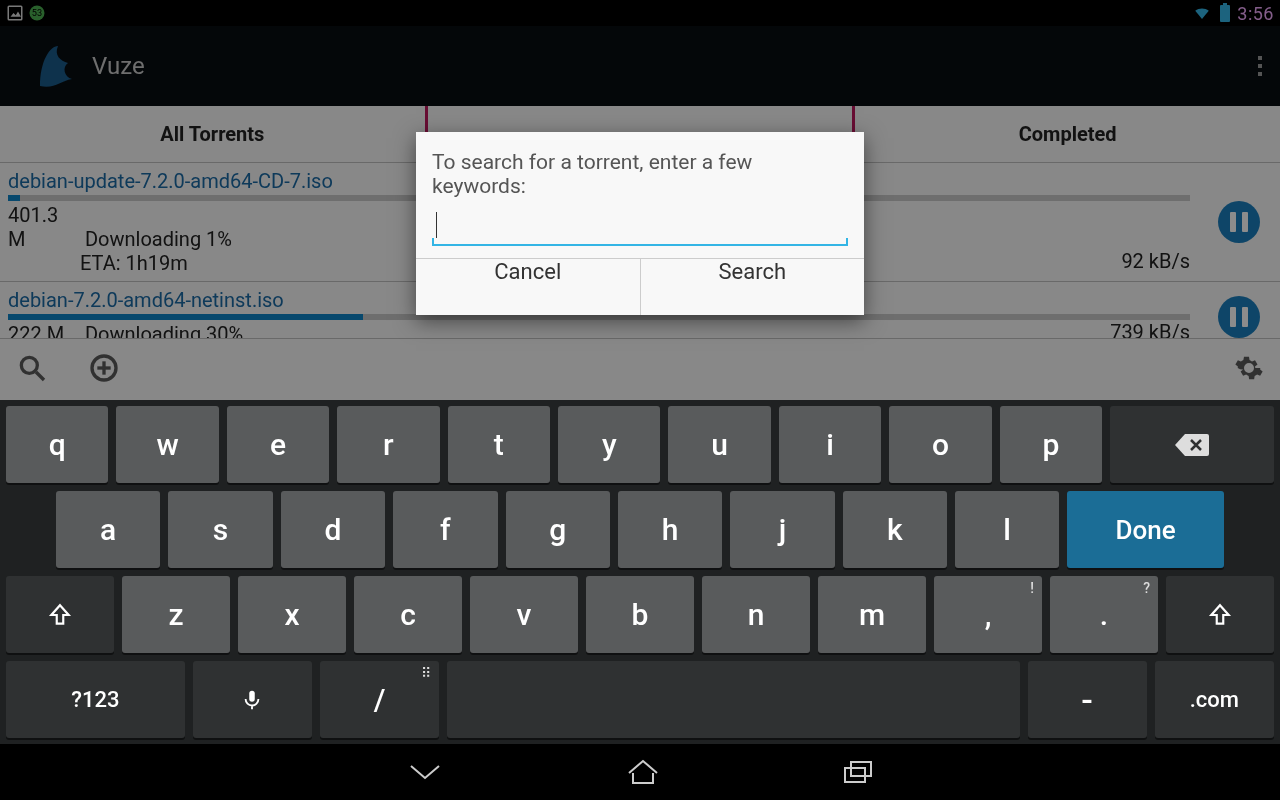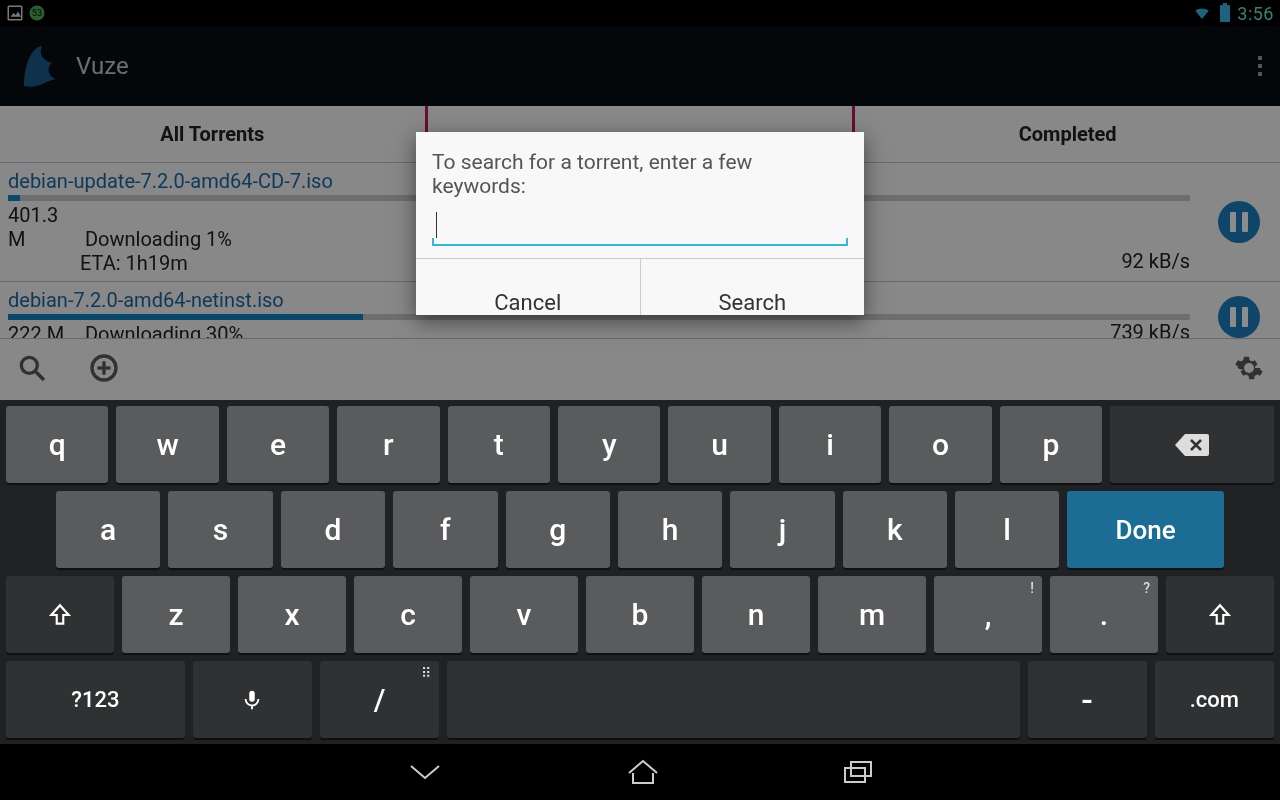--- a/index.html
+++ b/index.html
@@ -2,23 +2,23 @@
 <html><head>
 <meta charset="utf-8">
 <style>
   * { box-sizing: border-box; margin: 0; padding: 0; }
   html, body { width: 1280px; height: 800px; overflow: hidden; font-family: Roboto, "Helvetica Neue", Arial, sans-serif; background: #000; }
   .screen { position: relative; width: 1280px; height: 800px; background: #101518; }
   
   .status-bar { position: absolute; top: 0; left: 0; right: 0; height: 26px; background: #000; display: flex; align-items: center; padding: 0 6px; color: #b8b8b8; font-size: 15px; }
   .status-left { display: flex; gap: 3px; align-items: center; }
   .status-right { margin-left: auto; display: flex; gap: 6px; align-items: center; color: #33b5e5; }
-  .status-right .clock { color: #5eead4; font-size: 18px; letter-spacing: .5px; }
-  
-  .app-bar { position: absolute; top: 26px; left: 0; right: 0; height: 80px; background: #090e12; display: flex; align-items: center; color: #c8c8c8; font-size: 24px; padding-left: 14px; }
+  .status-right .clock { color: #f0abfc; font-size: 18px; letter-spacing: .5px; }
+  
+  .app-bar { position: absolute; top: 26px; left: 0; right: 0; height: 80px; background: #090e12; display: flex; align-items: center; color: #c8c8c8; font-size: 24px; padding-left: 30px; }
   .app-icon svg { width: 50px; height: 50px; display: block; }
   .app-title { margin-left: 12px; }
   .overflow-dots { margin-left: auto; margin-right: 18px; display: flex; flex-direction: column; gap: 4px; }
   .overflow-dots span { width: 4px; height: 4px; background: #9a9a9a; }
   
   .tabs { position: absolute; top: 106px; left: 0; right: 0; height: 56px; background: #f7f7f7; display: flex; }
   .tab { flex: 1; display: flex; align-items: center; justify-content: center; font-size: 20px; font-weight: bold; color: #222; border-right: 3px solid #be185d; }
   .tab:last-child { border-right: none; }
   
   .list { position: absolute; top: 162px; left: 0; right: 0; bottom: 0; background: #f7f7f7; }
@@ -35,21 +35,21 @@
   .action-strip { position: absolute; left: 0; right: 0; height: 58px; background: #f7f7f7; display: flex; align-items: center; padding: 0 16px; gap: 40px; border-top: 1px solid #bfbfbf; }
   .strip-icon { color: #5a5a5a; }
   .strip-right { margin-left: auto; }
   
   .dim { position: absolute; inset: 0; background: rgba(0,0,0,0.45); }
   
   .dialog { position: absolute; left: 416px; top: 132px; width: 448px; background: #f8f8f8; box-shadow: 0 6px 20px rgba(0,0,0,.5); color: #333; }
   .dialog .prompt { padding: 18px 16px 6px 16px; font-size: 21px; color: #555; }
   .dialog .input-wrap { padding: 0 16px 10px 16px; }
   .dialog .btns { display: flex; border-top: 1px solid #ccc; }
-  .dialog .btn { flex: 1; height: 56px; display: flex; align-items: flex-end; justify-content: center; font-size: 22px; color: #333; background: #f8f8f8; }
+  .dialog .btn { flex: 1; height: 56px; display: flex; align-items: flex-start; justify-content: center; font-size: 22px; color: #333; background: #f8f8f8; }
   .dialog .btn + .btn { border-left: 1px solid #ccc; }
   
   .holo-input { position: relative; width: 100%; height: 44px; }
   .holo-input input { position: absolute; inset: 0; border: none; outline: none; background: transparent; font-size: 22px; padding: 0 4px 6px 4px; color:#222; }
   .holo-input .line { position: absolute; left: 0; right: 0; bottom: 2px; height: 2px; background: #33b5e5; }
   .holo-input .tick-l, .holo-input .tick-r { position: absolute; width: 2px; height: 8px; bottom: 2px; background:#33b5e5; }
   .holo-input .tick-l { left: 0; } .holo-input .tick-r { right: 0; }
   .cursor { position: absolute; left: 4px; bottom: 10px; width: 1px; height: 26px; background: #333; animation: blink 1s step-start infinite; }
   @keyframes blink { 50% { opacity: 0; } }
   

